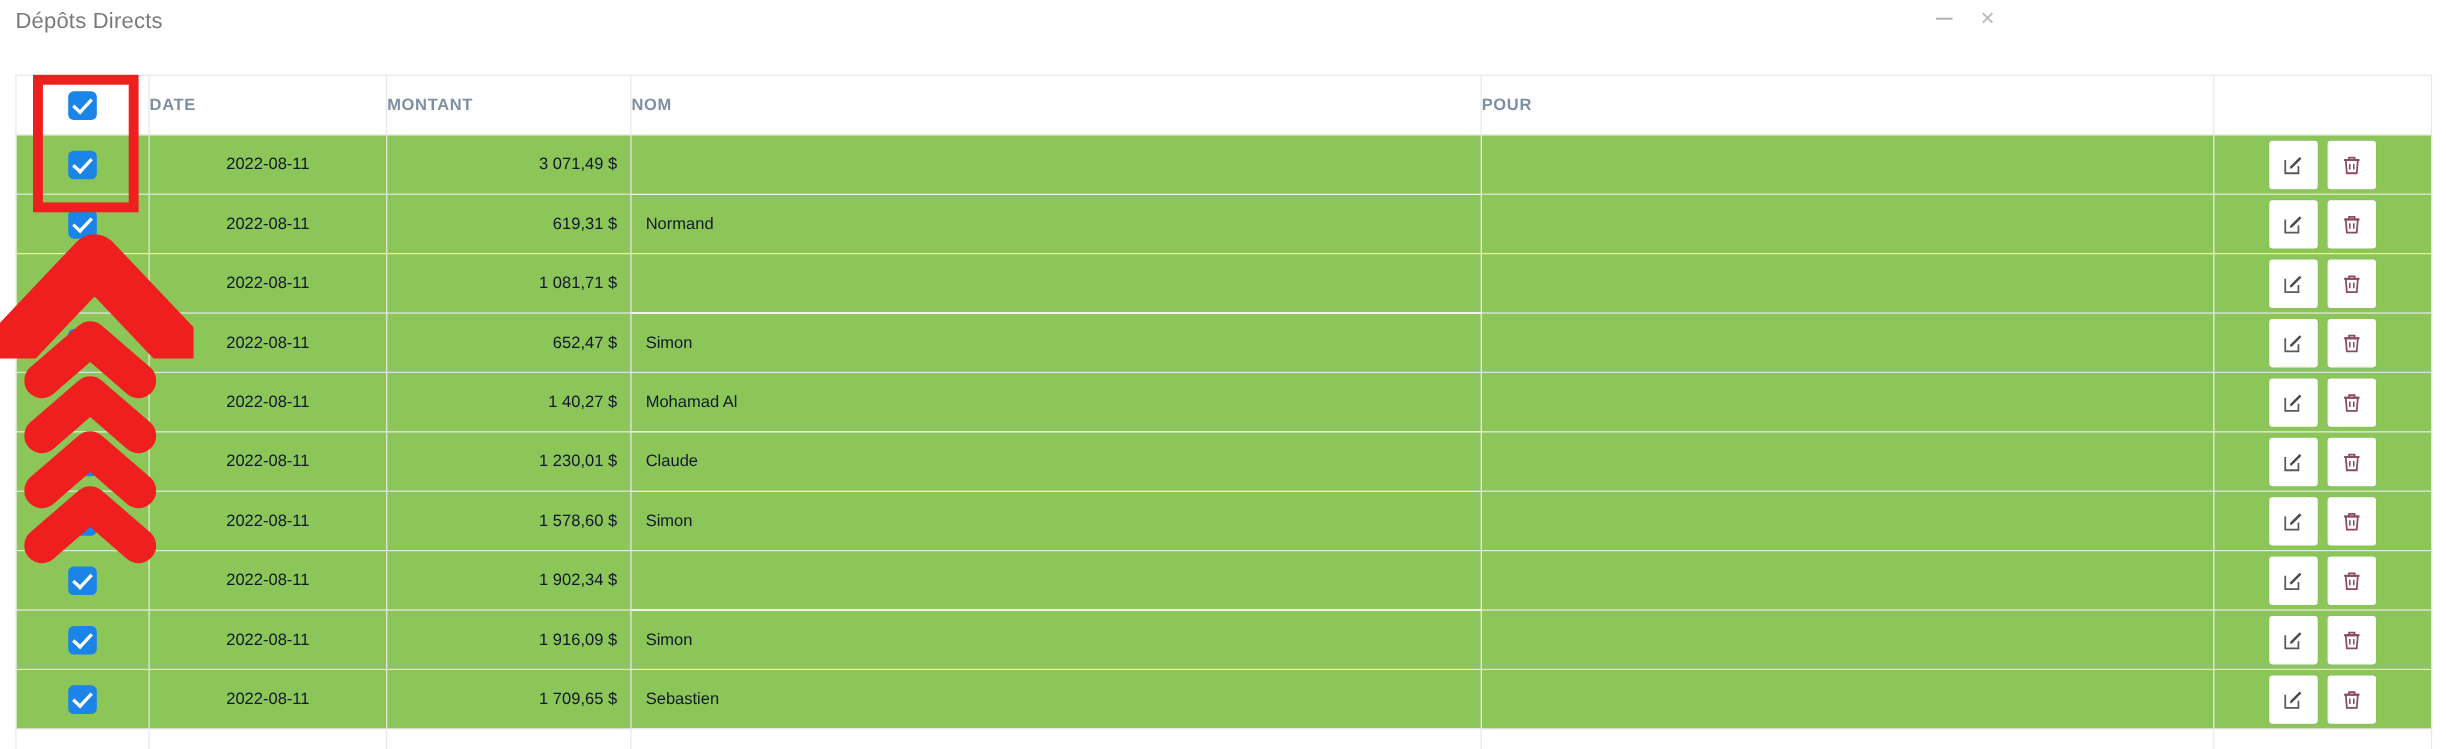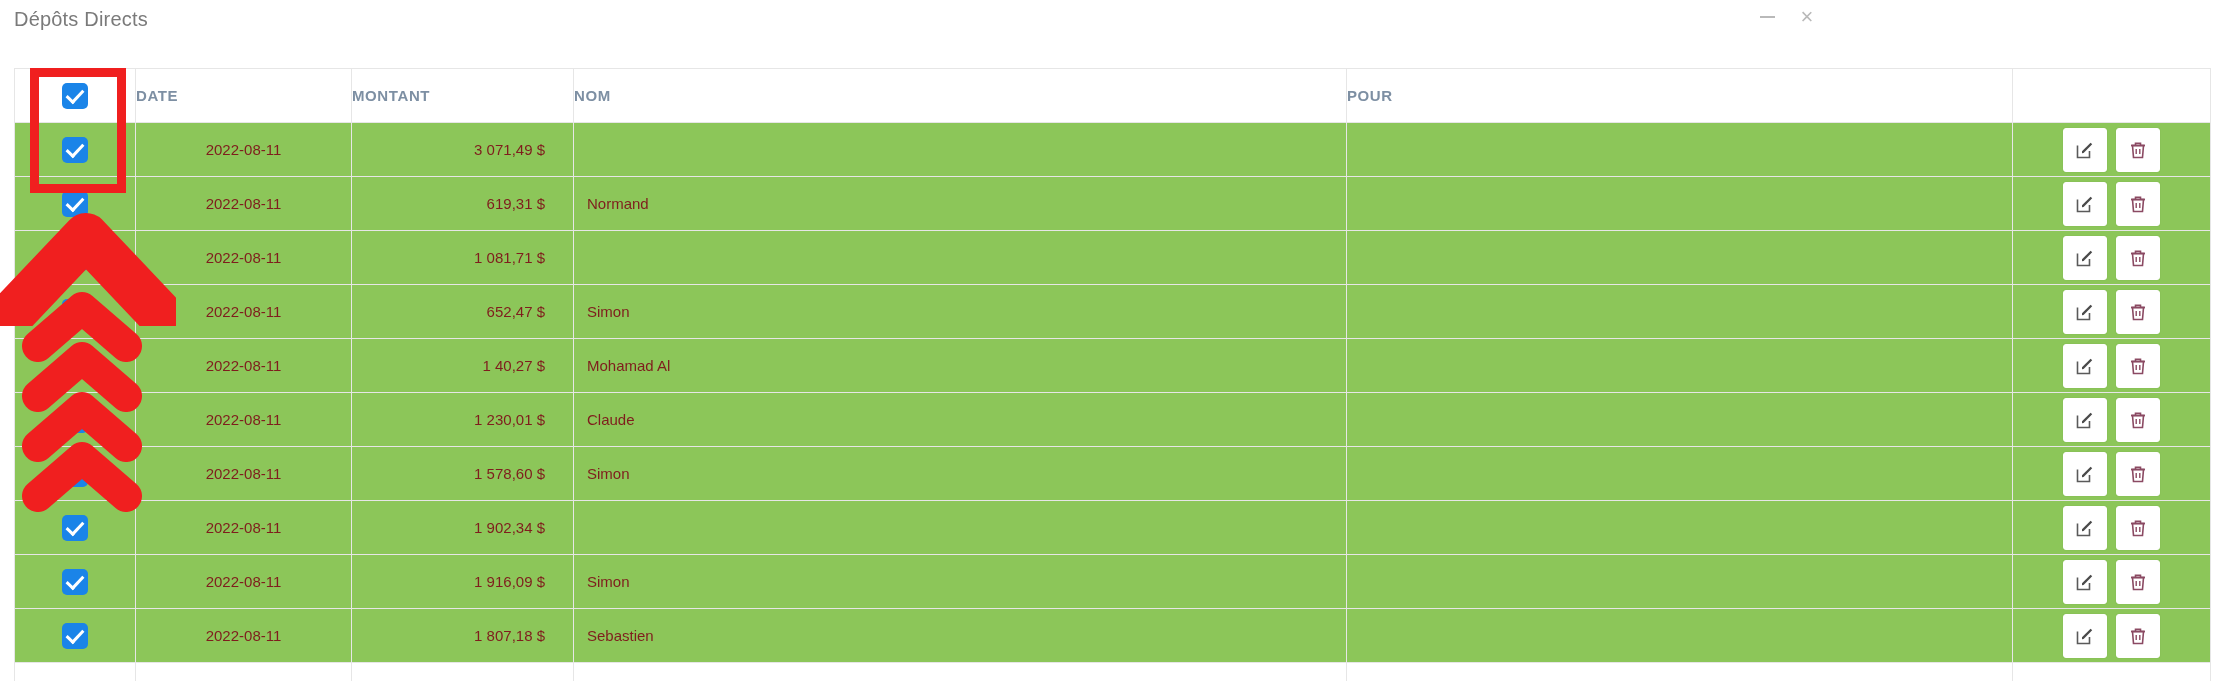--- a/index.html
+++ b/index.html
@@ -61,25 +61,25 @@
     background:#ffffff;
     color:#7d8fa3;
     font-size:15px;
     font-weight:bold;
     letter-spacing:.6px;
     text-align:left;
     height:49px;
   }
   tbody tr{background:#8cc659;}
   tbody td{
-    color:#7f1d1d;
+    color:#0f172a;
     border-color:#a3d47a;
   }
   tbody td.td-date{text-align:center;font-size:15px;}
-  tbody td.td-amt{text-align:right;padding-right:28px;font-size:15px;white-space:nowrap;}
+  tbody td.td-amt{text-align:right;padding-right:12px;font-size:15px;white-space:nowrap;}
   tbody td.td-nom{padding-left:13px;font-size:15px;
     overflow:hidden;white-space:nowrap;}
   tbody td.td-pour{padding-left:13px;}
   tbody td.td-chk,thead th.th-chk{text-align:center;}
   tbody td.td-act{text-align:center;}
 
   
   tfoot td{
     background:#ffffff;
     border-color:#e6e6e6;
@@ -413,21 +413,21 @@
                     <path d="M8.2 9 L8.2 14 M11.8 9 L11.8 14" stroke="#8b4a63" stroke-width="1.4"></path>
                   </svg>
                 </span>
               </div>
             </div>
           </td>
         </tr>
         <tr>
           <td class="td-chk"><span class="cb"></span></td>
           <td class="td-date">2022-08-11</td>
-          <td class="td-amt">1 807,18 $</td>
+          <td class="td-amt">1 709,65 $</td>
           <td class="td-nom">Sebastien</td>
           <td class="td-pour"></td>
           <td class="td-act">
             <div class="actbtns">
               <div class="abtn">
                 <span>
                   <svg width="20" height="20" viewBox="0 0 20 20" fill="none">
                     <path d="M2.5 5.5 L2.5 17.5 L14.5 17.5 L14.5 11" stroke="#5a5a5a" stroke-width="1.6" fill="none"></path>
                     <path d="M7 13.3 L8.6 12.9 L17.2 4.3 L15.6 2.7 L7 11.3 Z" fill="#4a4a4a"></path>
                   </svg>

